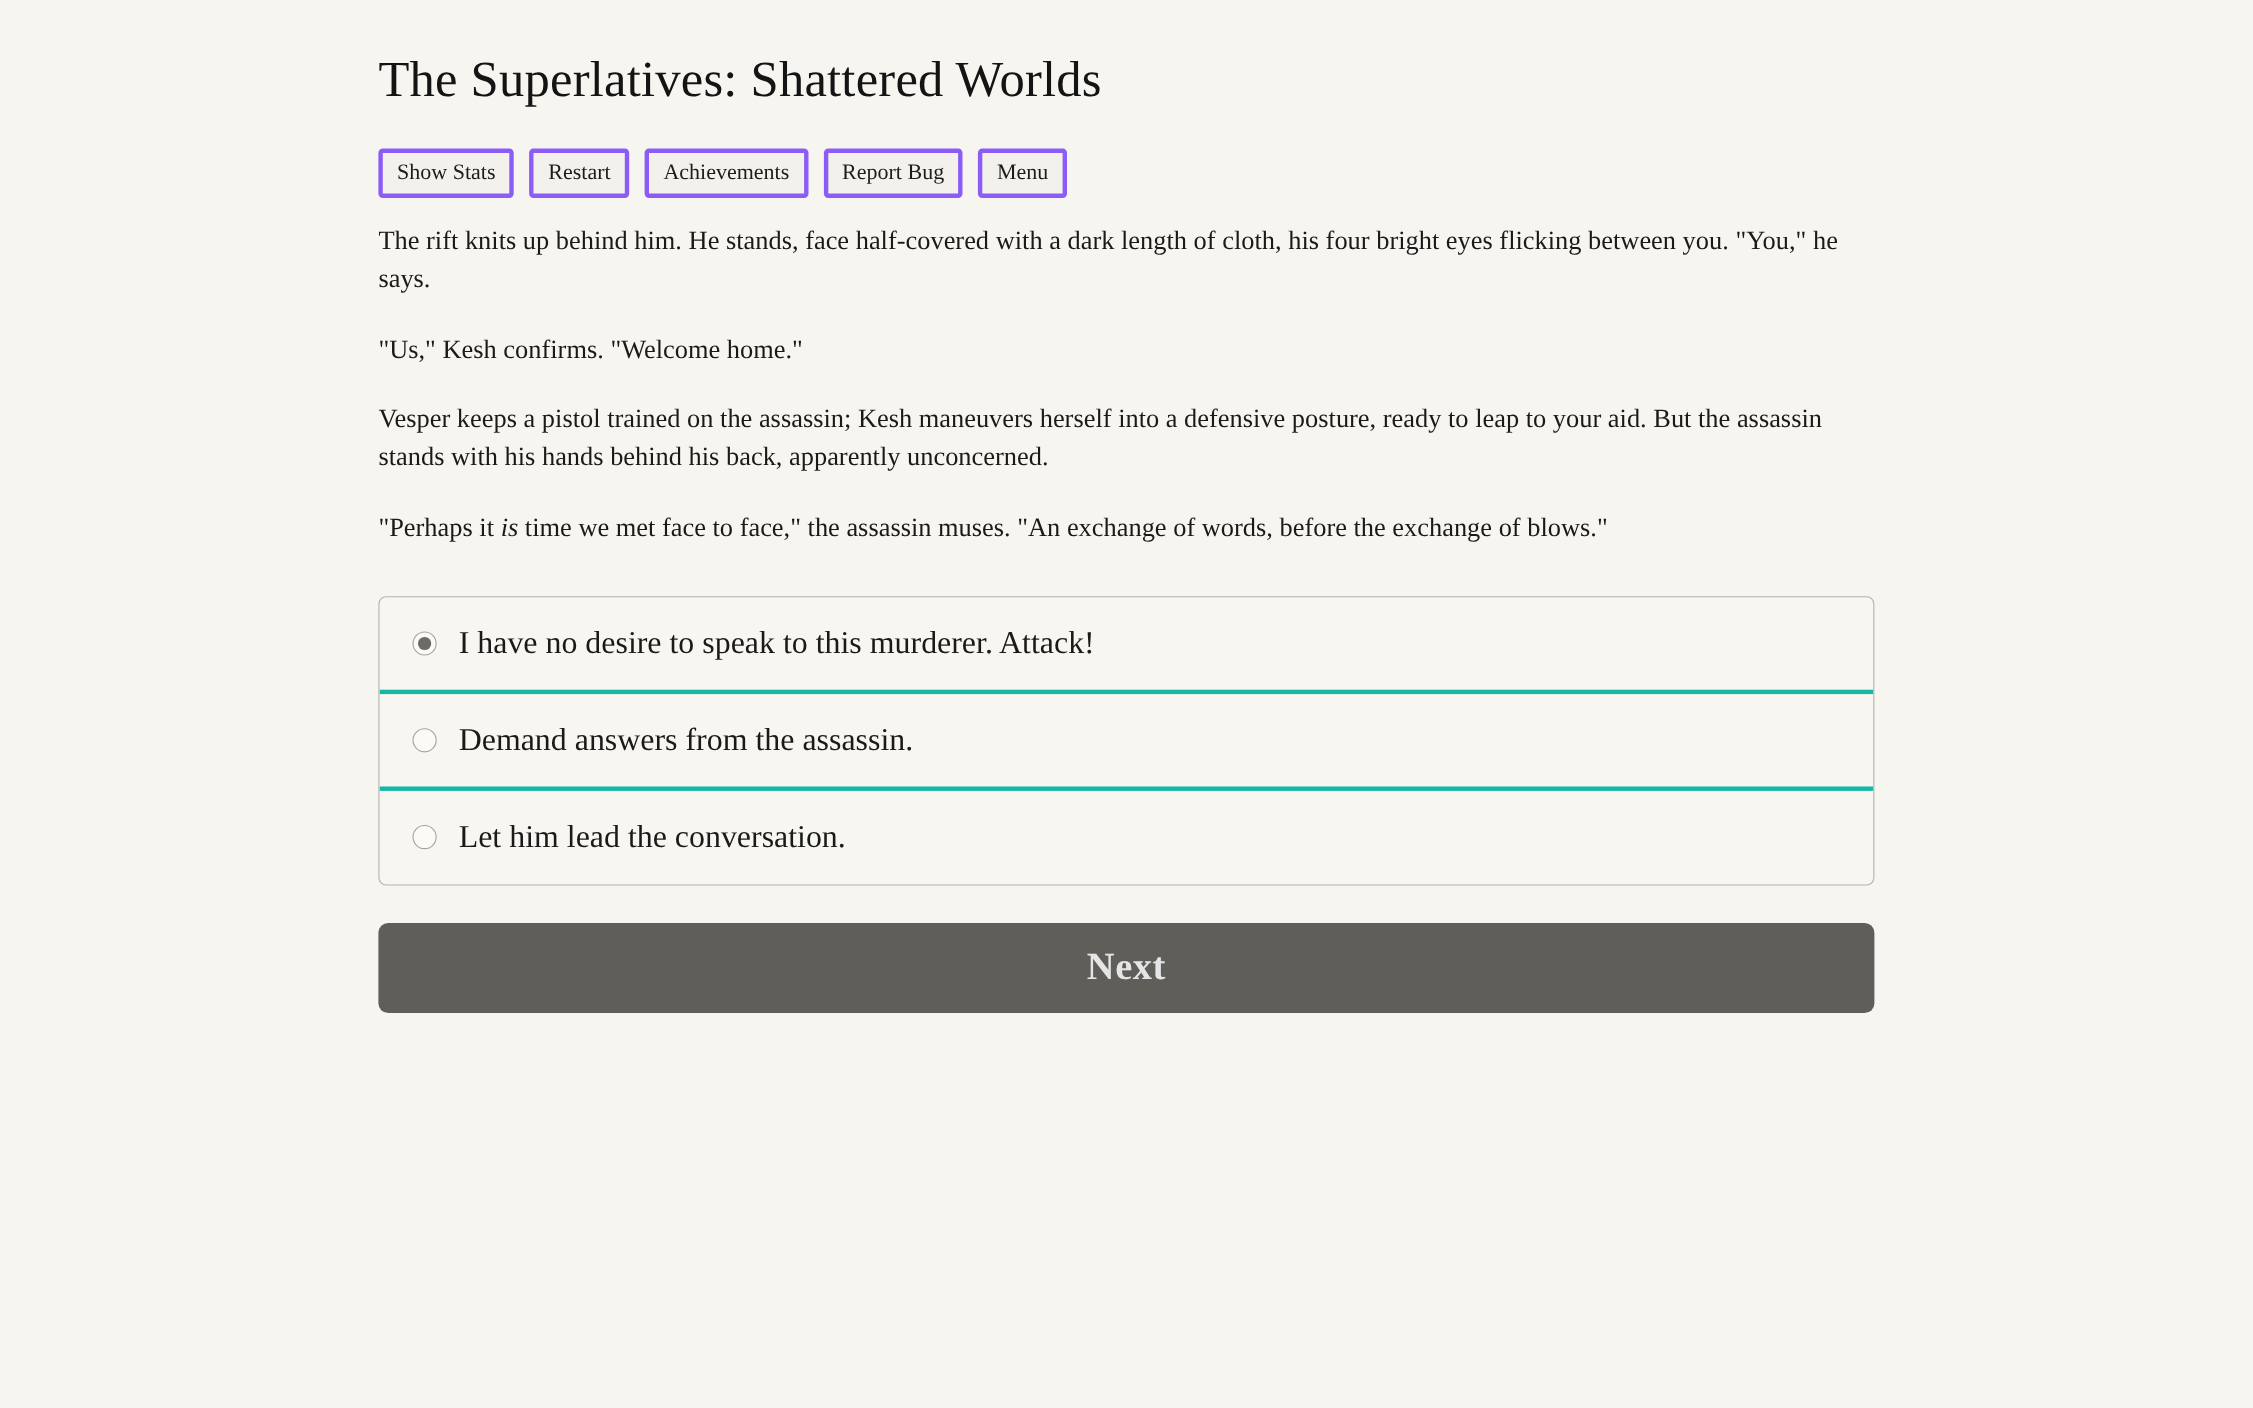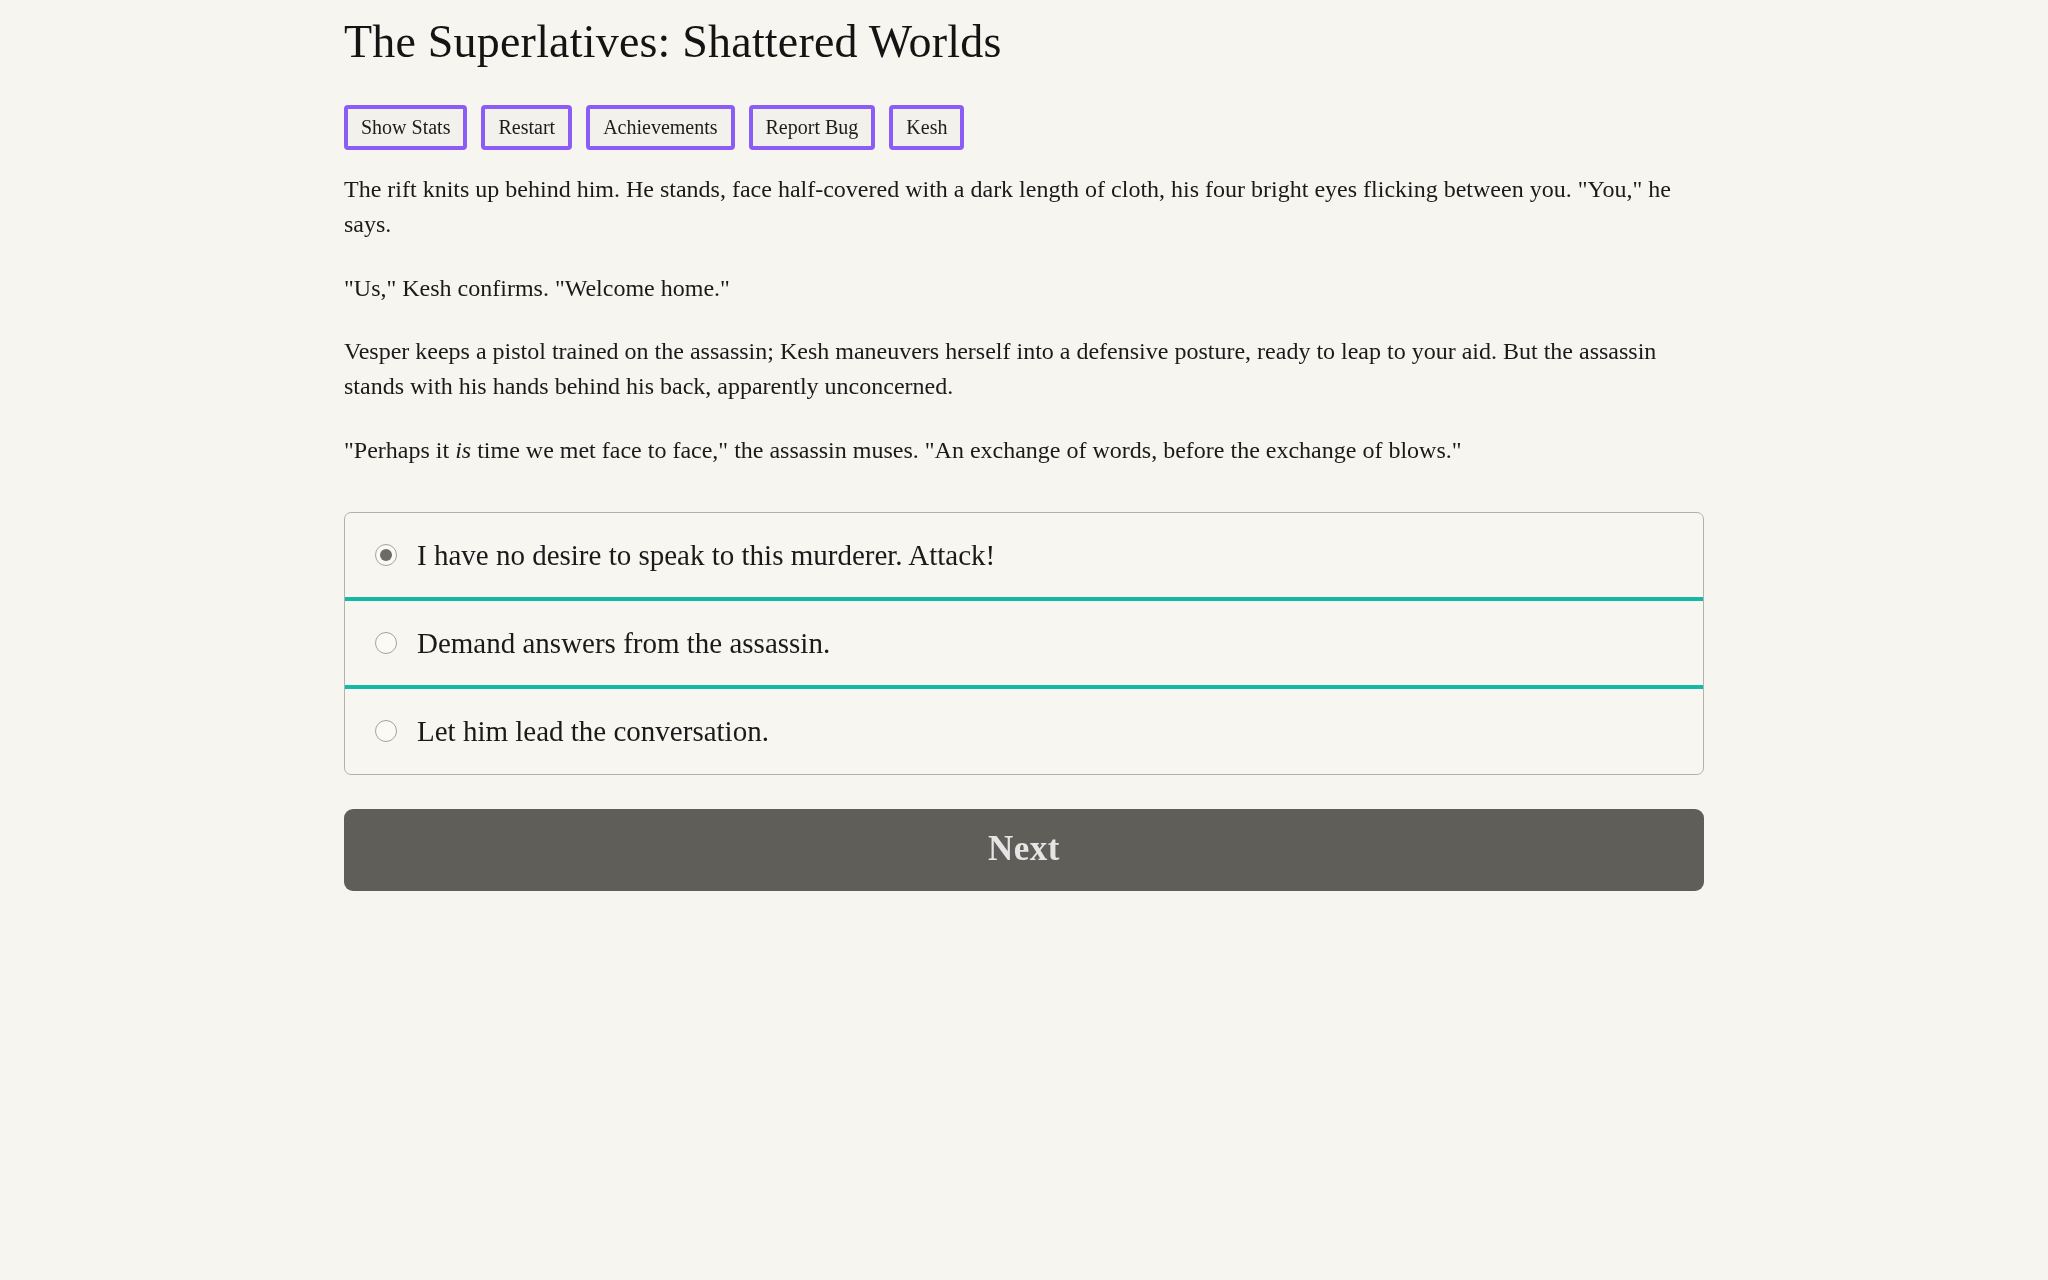--- a/index.html
+++ b/index.html
@@ -10,20 +10,21 @@
   body {
     width: 2048px;
     height: 1280px;
     font-family: "Liberation Serif", serif;
     color: #1c1c1c;
     overflow: hidden;
   }
   .page {
     width: 1360px;
     margin: 0 auto;
+    padding-top: 30px;
     box-sizing: border-box;
   }
   .game-title {
     font-size: 46px;
     font-weight: normal;
     letter-spacing: 0.2px;
     margin: 0 0 0 0;
     padding: 14px 0 6px 0;
     line-height: 1.2;
     color: #141414;
@@ -132,21 +133,21 @@
 
 <div class="page">
 
   <h1 class="game-title">The Superlatives: Shattered Worlds</h1>
 
   <div class="toolbar">
     <button class="tool-button">Show Stats</button>
     <button class="tool-button">Restart</button>
     <button class="tool-button">Achievements</button>
     <button class="tool-button">Report Bug</button>
-    <button class="tool-button">Kesh</button>
+    <button class="tool-button">Menu</button>
   </div>
 
   <div class="story">
     <p>The rift knits up behind him. He stands, face half-covered with a dark length of cloth, his four bright eyes flicking between you. "You," he says.</p>
     <p>"Us," Kesh confirms. "Welcome home."</p>
     <p>Vesper keeps a pistol trained on the assassin; Kesh maneuvers herself into a defensive posture, ready to leap to your aid. But the assassin stands with his hands behind his back, apparently unconcerned.</p>
     <p><span>"Perhaps it </span><em>is</em><span> time we met face to face," the assassin muses. "An exchange of words, before the exchange of blows."</span></p>
   </div>
 
   <div class="choices">

